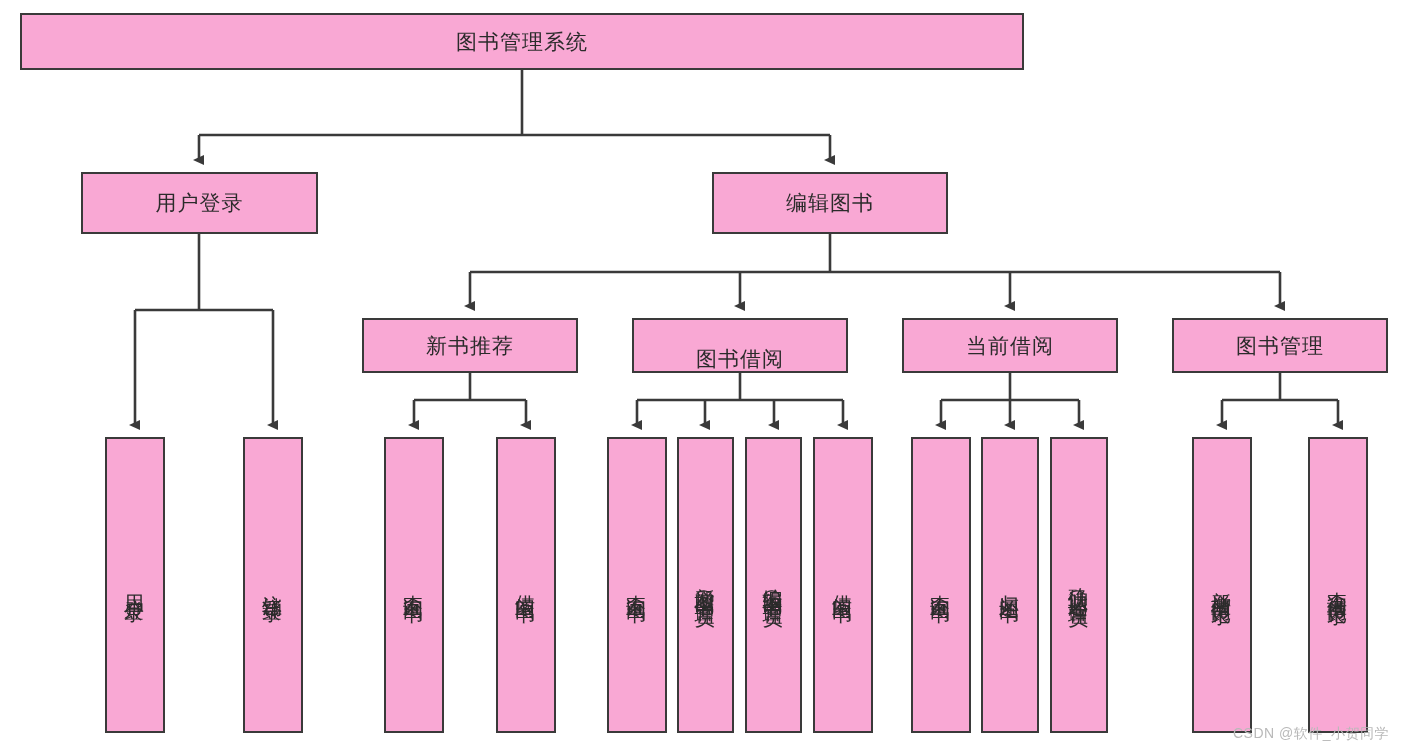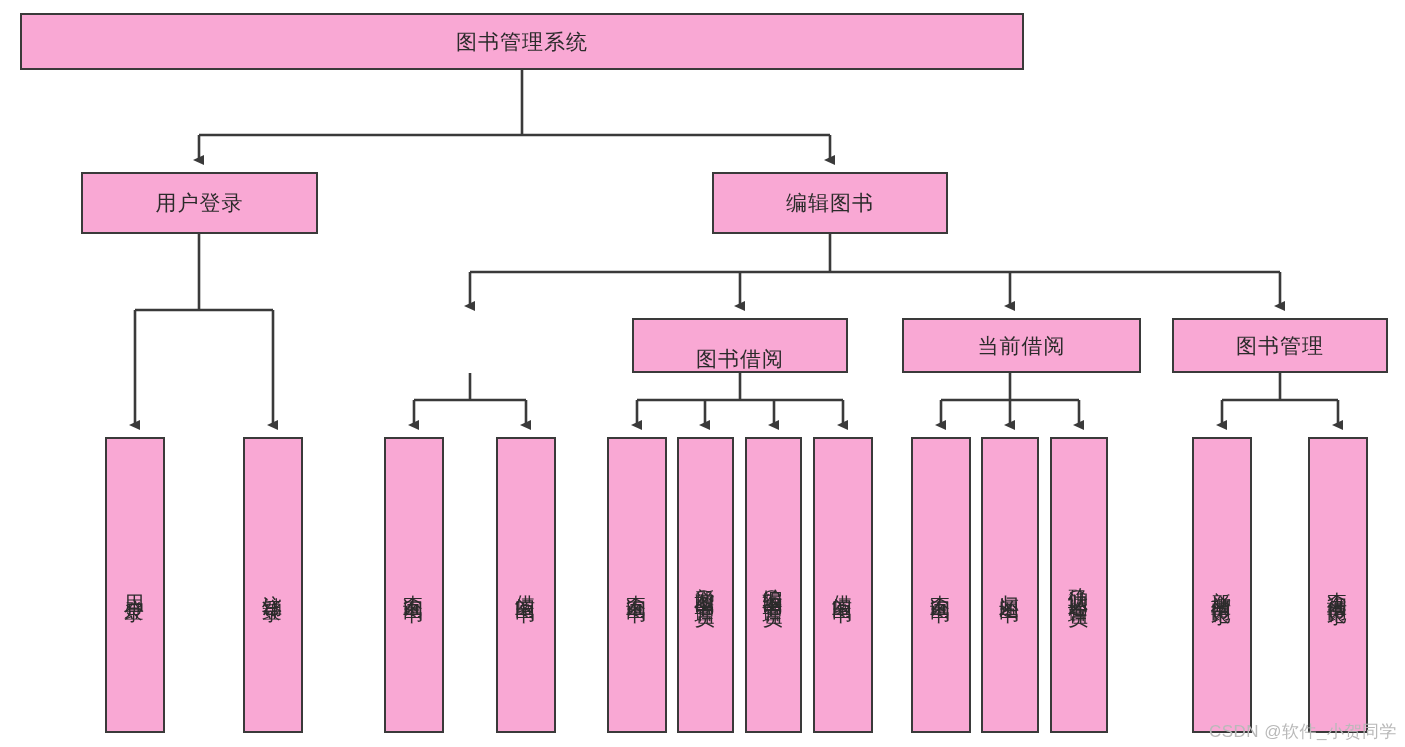--- a/index.html
+++ b/index.html
@@ -52,23 +52,23 @@
     text-align: center;
   }
   .node.vert .vtext {
     writing-mode: vertical-rl;
     text-orientation: upright;
     display: block;
     white-space: nowrap;
   }
   .watermark {
     position: absolute;
-    right: 8px;
+    right: 16px;
     bottom: 4px;
-    font-size: 17px;
+    font-size: 14px;
     color: #b9b9b9;
     letter-spacing: 0.5px;
     z-index: 3;
     white-space: nowrap;
     margin-top: 12px;
   }
 </style>
 </head>
 <body>
 
@@ -129,24 +129,27 @@
     <span>图书管理系统</span>
   </div>
 
   <div class="node horiz" style="left:81px; top:172px; width:237px; height:62px;">
     <span>用户登录</span>
   </div>
   <div class="node horiz" style="left:712px; top:172px; width:236px; height:62px;">
     <span>编辑图书</span>
   </div>
 
+  <div class="node horiz" style="left:362px; top:318px; width:216px; height:55px;">
+    <span>新书推荐</span>
+  </div>
   <div class="node horiz" style="left:632px; top:318px; width:216px; height:55px;align-items:flex-end;">
     <span>图书借阅</span>
   </div>
-  <div class="node horiz" style="left:902px; top:318px; width:239px; height:55px;">
+  <div class="node horiz" style="left:902px; top:318px; width:216px; height:55px;">
     <span>当前借阅</span>
   </div>
   <div class="node horiz" style="left:1172px; top:318px; width:216px; height:55px;">
     <span>图书管理</span>
   </div>
 
   <div class="node vert" style="left:105px; top:437px; width:60px; height:296px;">
     <span class="vtext">用户登录</span>
   </div>
   <div class="node vert" style="left:243px; top:437px; width:60px; height:296px;">

